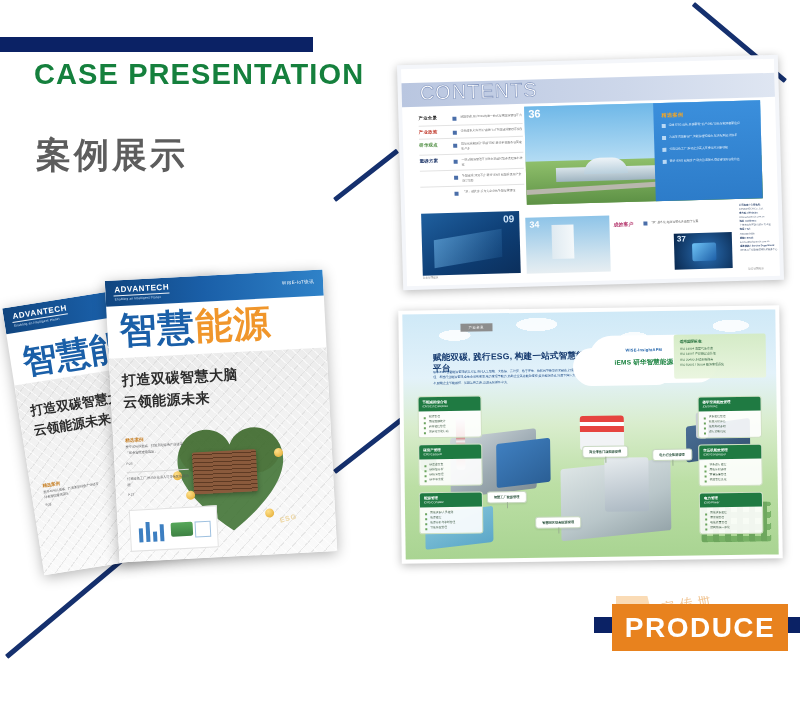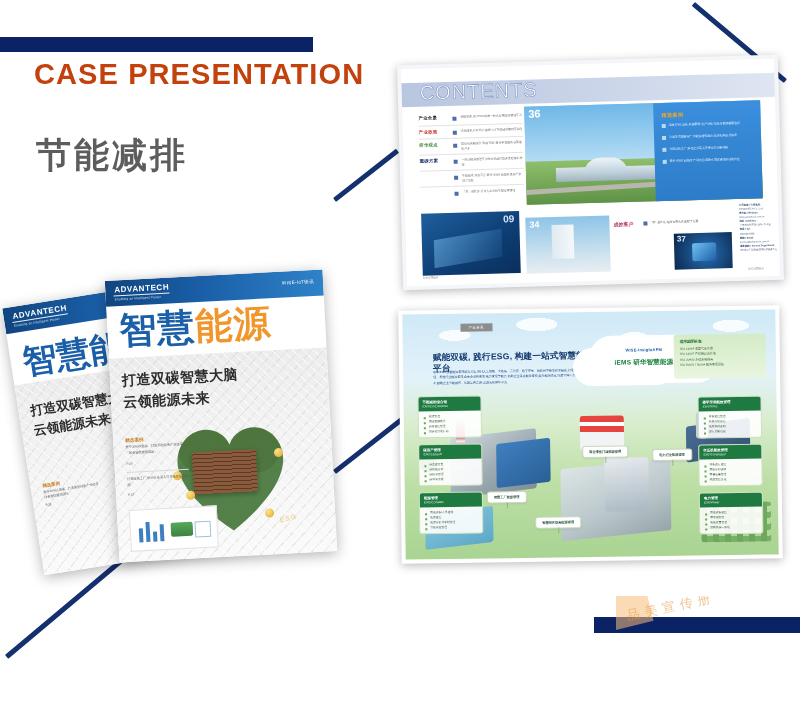--- a/index.html
+++ b/index.html
@@ -21,21 +21,21 @@
   .diag-mid{ left:333px; top:198px; width:80px;  height:5px; transform:rotate(-38deg); }
   .diag-mid2{left:333px; top:470px; width:85px;  height:5px; transform:rotate(-38deg); }
   .diag-bl { left:5px;   top:655px; width:385px; height:5px; transform:rotate(-40deg); }
   .navy-bar-bottom {
     position:absolute; left:594px; top:617px; width:206px; height:16px; background:#0b2265;
   }
 
   
   .headline-wrap { position:absolute; left:34px; top:60px; width:400px; height:140px; }
   .h-case {
-    font-size:29px; letter-spacing:1.1px; color:#c2410c; font-weight:700;
+    font-size:29px; letter-spacing:1.1px; color:#15803d; font-weight:700;
     font-family:"Liberation Sans", sans-serif; line-height:1;
     white-space:nowrap;
   }
   .h-design {
     position:absolute; left:52px; top:28px;
     font-size:62px; font-weight:700; letter-spacing:2px;
     color:#adbbd4; line-height:1; white-space:nowrap;
   }
   .h-cn {
     position:absolute; left:2px; top:77px;
@@ -287,21 +287,21 @@
 
   <div class="navy-bar"></div>
   <div class="diag diag-tr"></div>
   <div class="diag diag-mid"></div>
   <div class="diag diag-mid2"></div>
   <div class="diag diag-bl"></div>
   <div class="navy-bar-bottom"></div>
 
   <div class="headline-wrap">
     <div class="h-case">CASE PRESENTATION</div>
-    <div class="h-cn">节能减排</div>
+    <div class="h-cn">案例展示</div>
   </div>
 
   <div class="card" id="contents-card">
     <div id="contents-inner">
       <div class="ct-band"></div>
       <div class="ct-title">CONTENTS</div>
 
       <div class="ct-left">
         <div class="ct-row">
           <span class="ct-lbl c-dark">产业全景</span>
@@ -577,14 +577,17 @@
         <span class="g"></span>
         <span class="d"></span>
       </div>
     </div>
   </div>
 
   <div class="wm">
     <i></i>
     <span>品美宣传册</span>
   </div>
+  <div id="produce">
+    <span class="txt">PRODUCE</span>
+  </div>
 
 </div>
 
 </body></html>

